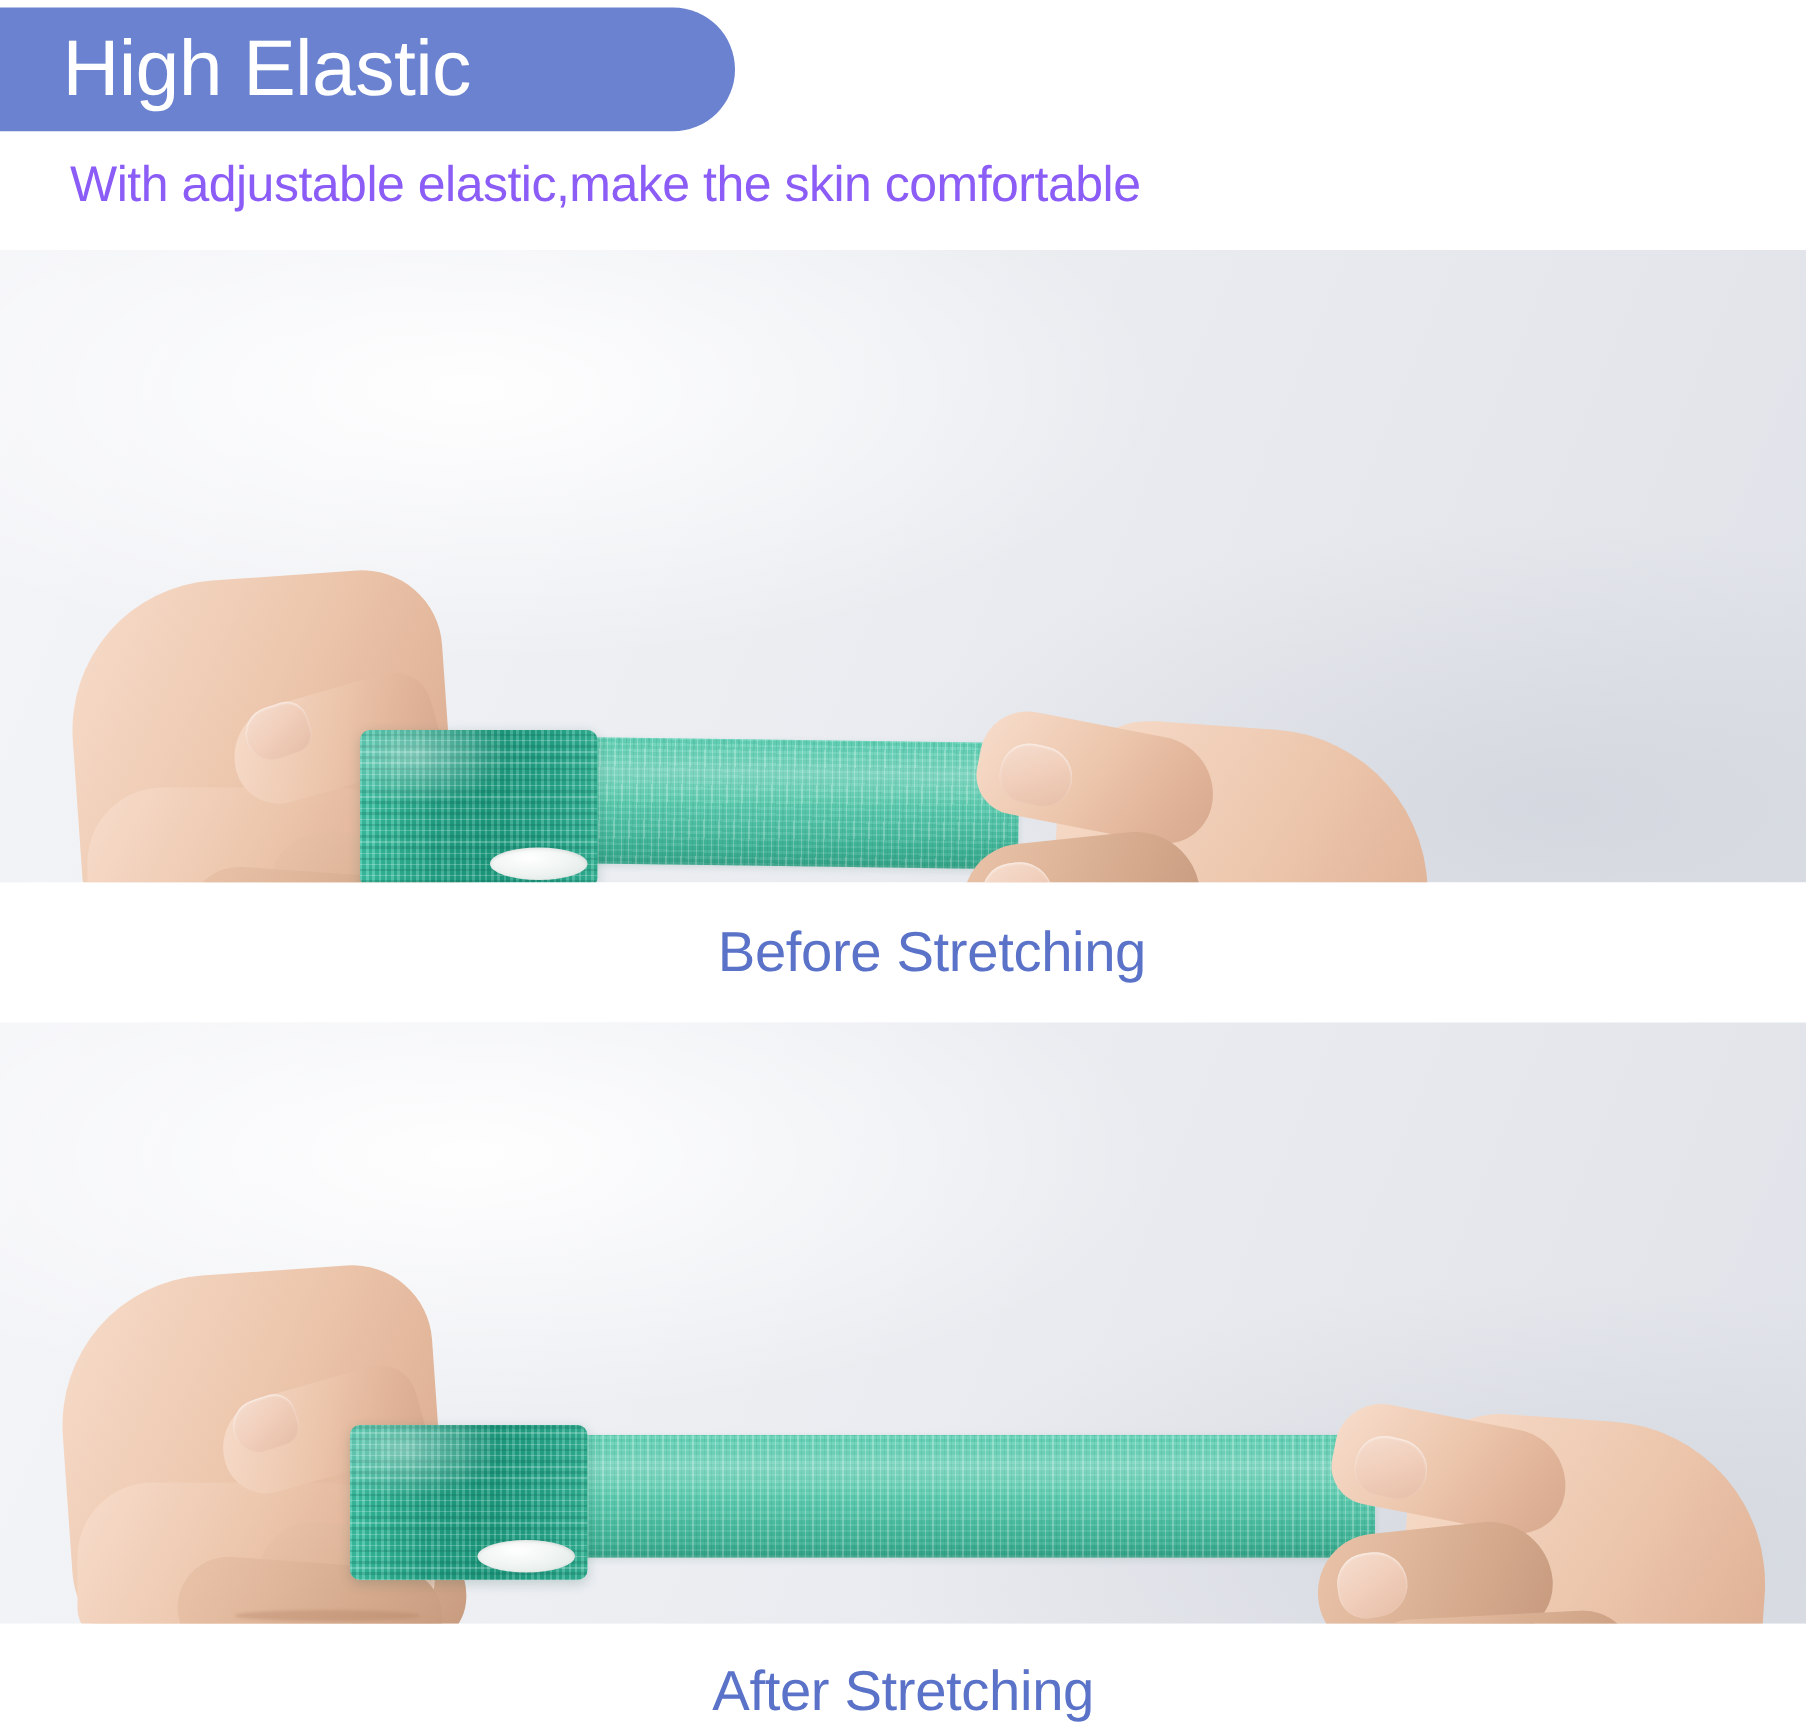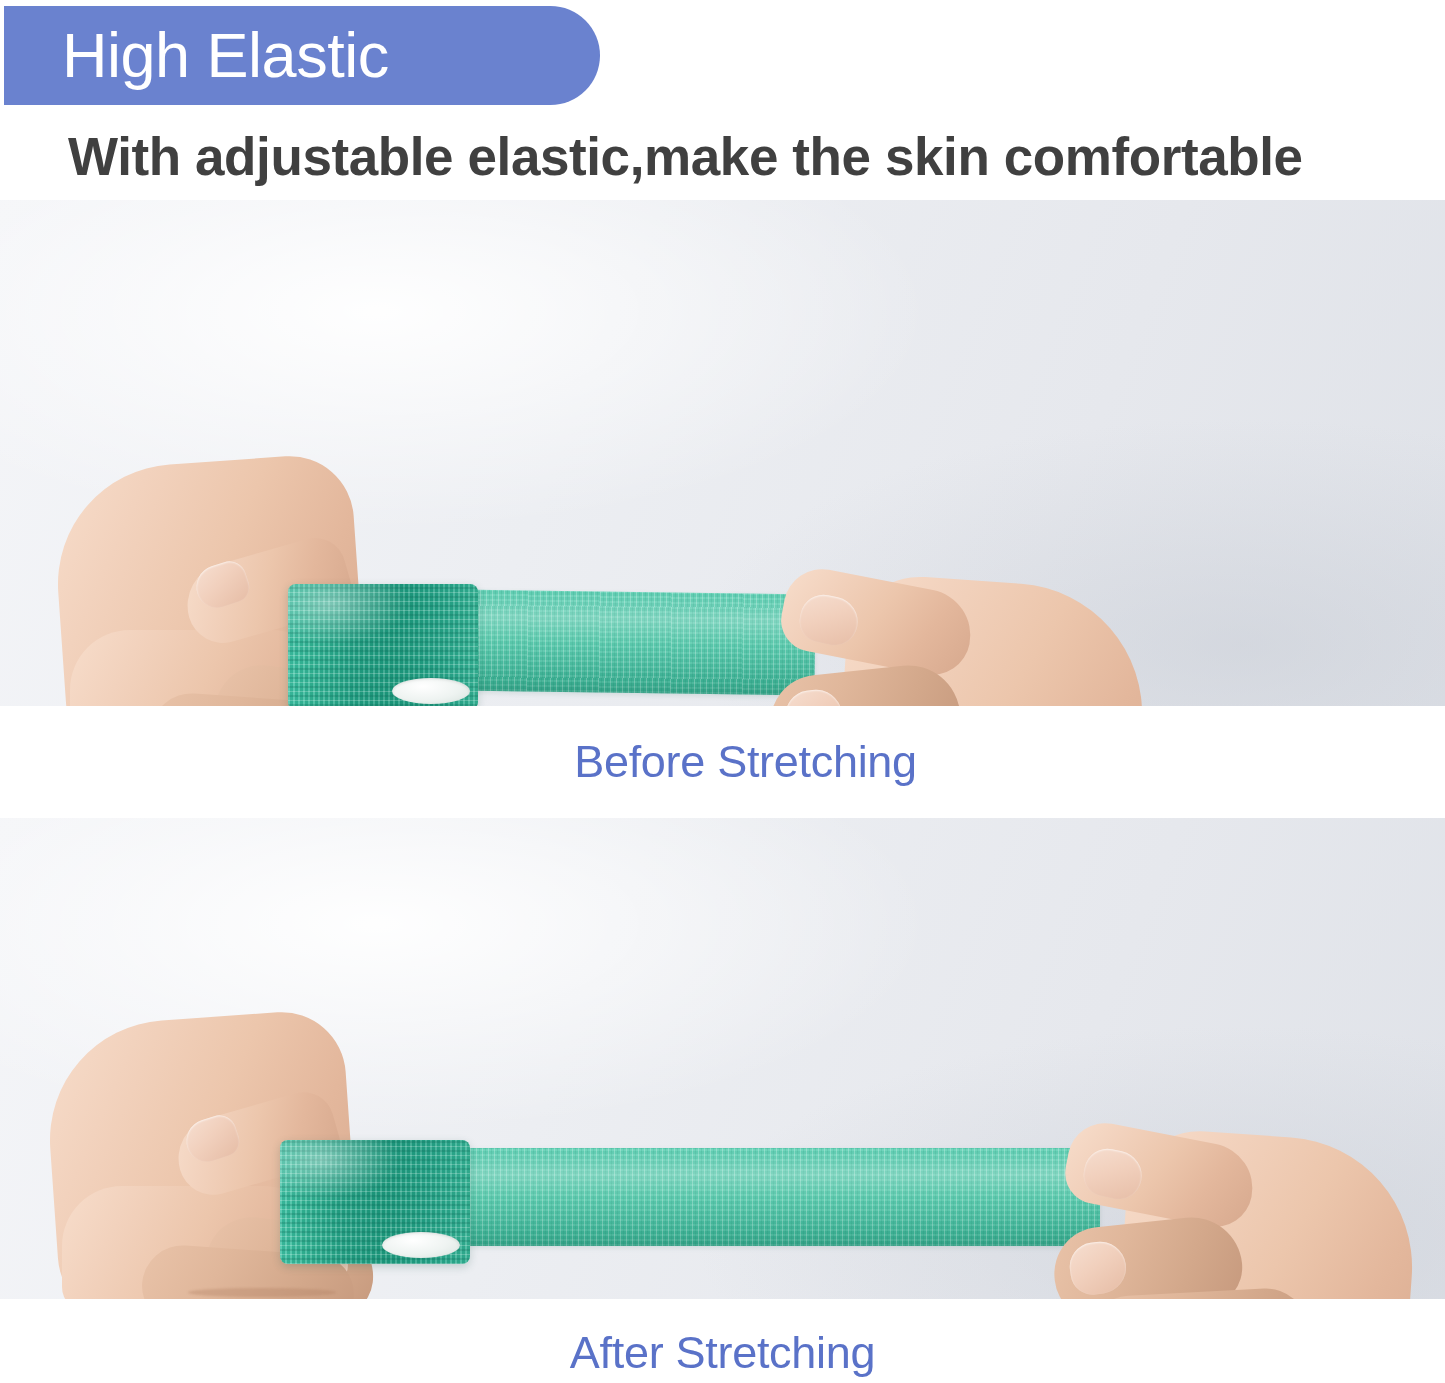--- a/index.html
+++ b/index.html
@@ -11,21 +11,21 @@
     width: 1445px;
     height: 1383px;
     font-family: "Liberation Sans", sans-serif;
     overflow: hidden;
     position: relative;
   }
 
   
   .header {
     position: absolute;
-    left: 12px; top: 0;
+    left: 0; top: 0;
     width: 1254px;
     height: 196px;
     background: #ffffff;
   }
   .badge {
     position: absolute;
     left: -8px;
     top: 6px;
     width: 596px;
     height: 99px;
@@ -40,23 +40,23 @@
     font-weight: 400;
     letter-spacing: -0.5px;
     margin-left: 58px;
     line-height: 1;
     white-space: nowrap;
   }
   .subtitle {
     position: absolute;
     left: 56px;
     top: 126px;
-    font-size: 53px;
-    color: #404040;
-    font-weight: 700;
+    font-size: 40px;
+    color: #8b5cf6;
+    font-weight: 400;
     letter-spacing: -0.4px;
     white-space: nowrap;
   }
 
   
   .photo {
     position: absolute;
     left: 0;
     width: 1445px;
     overflow: hidden;

